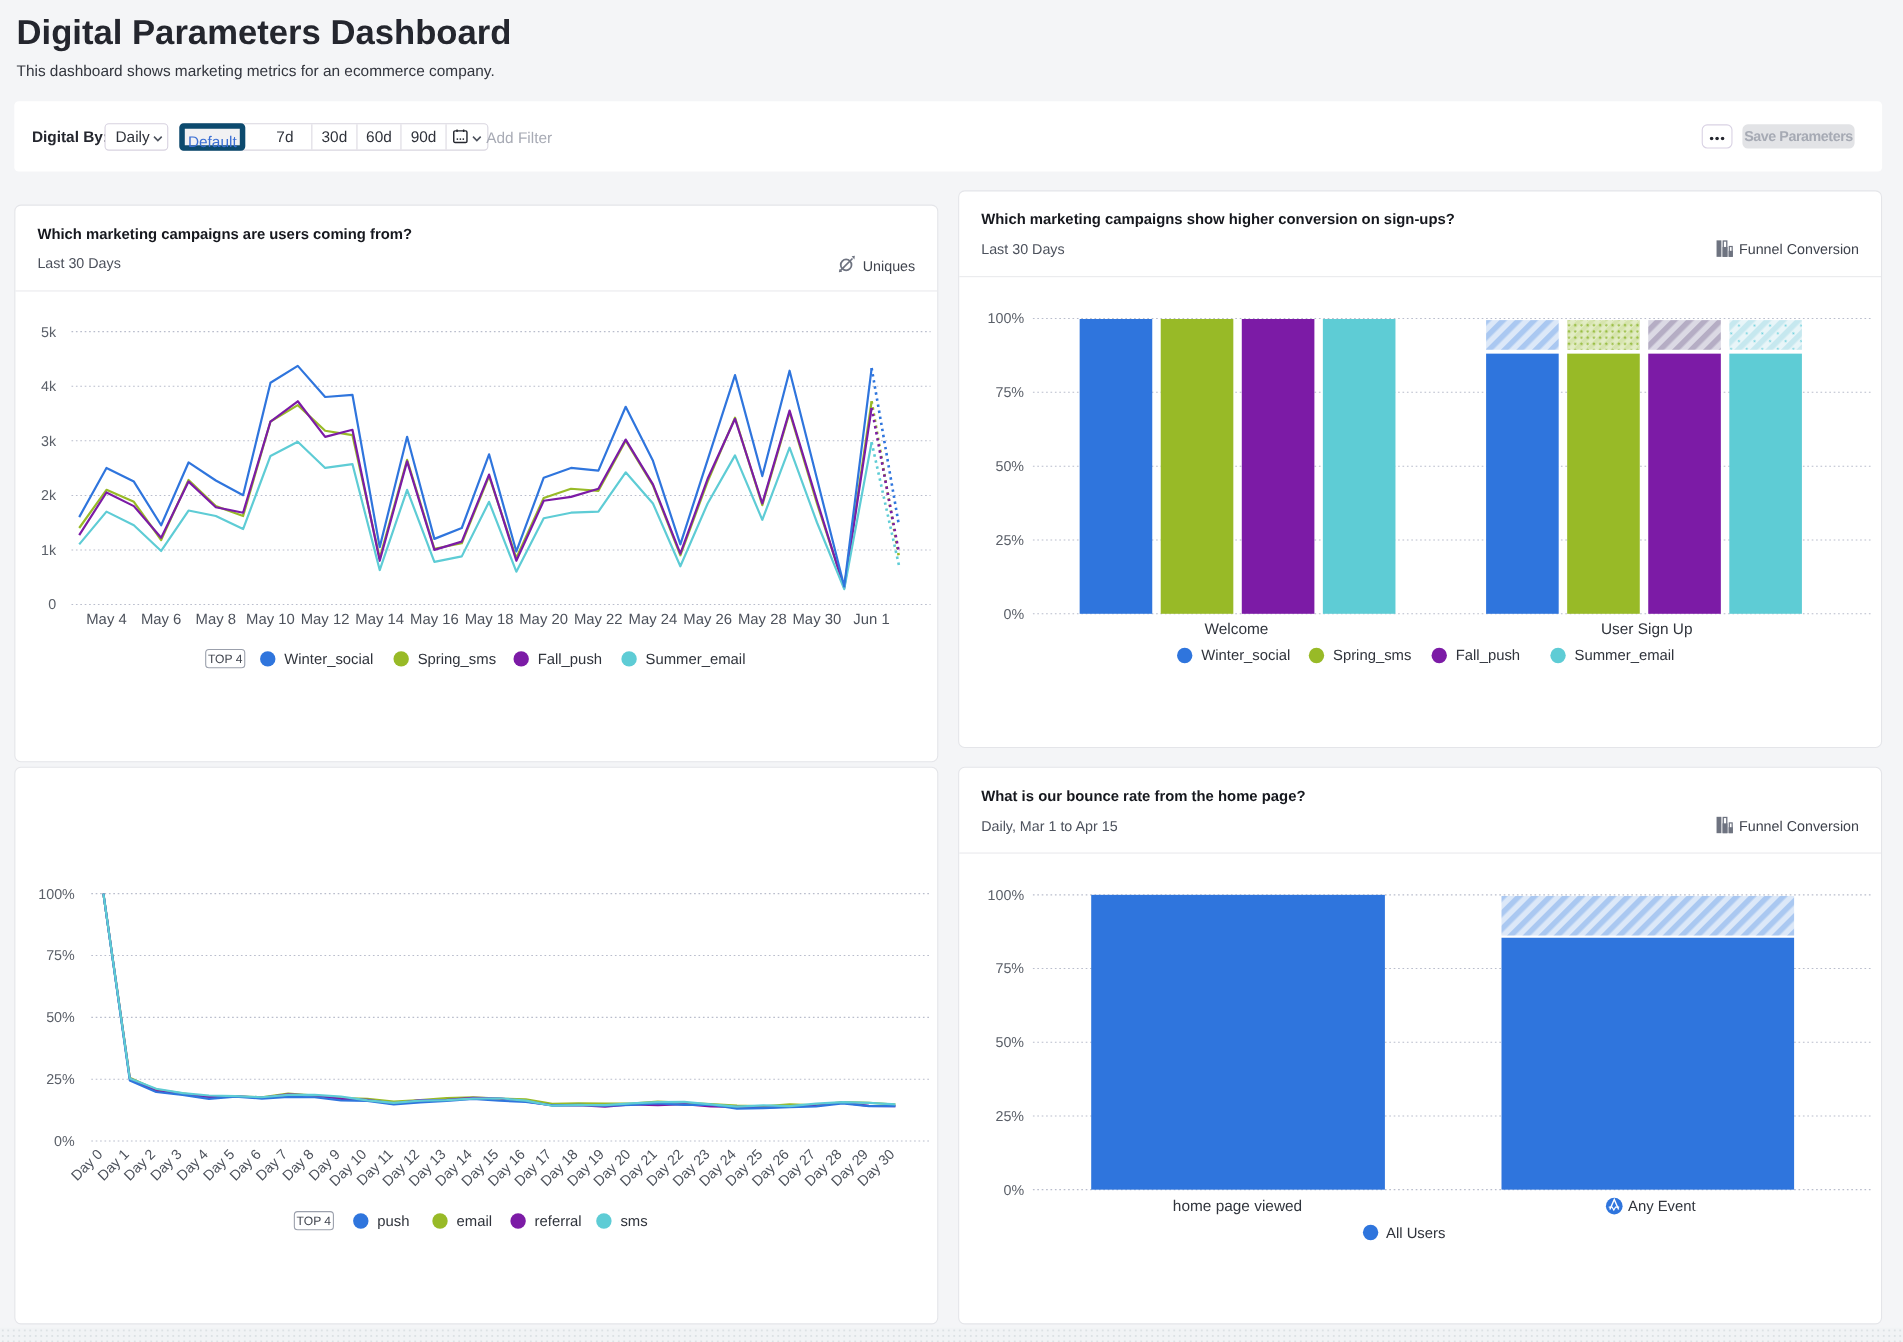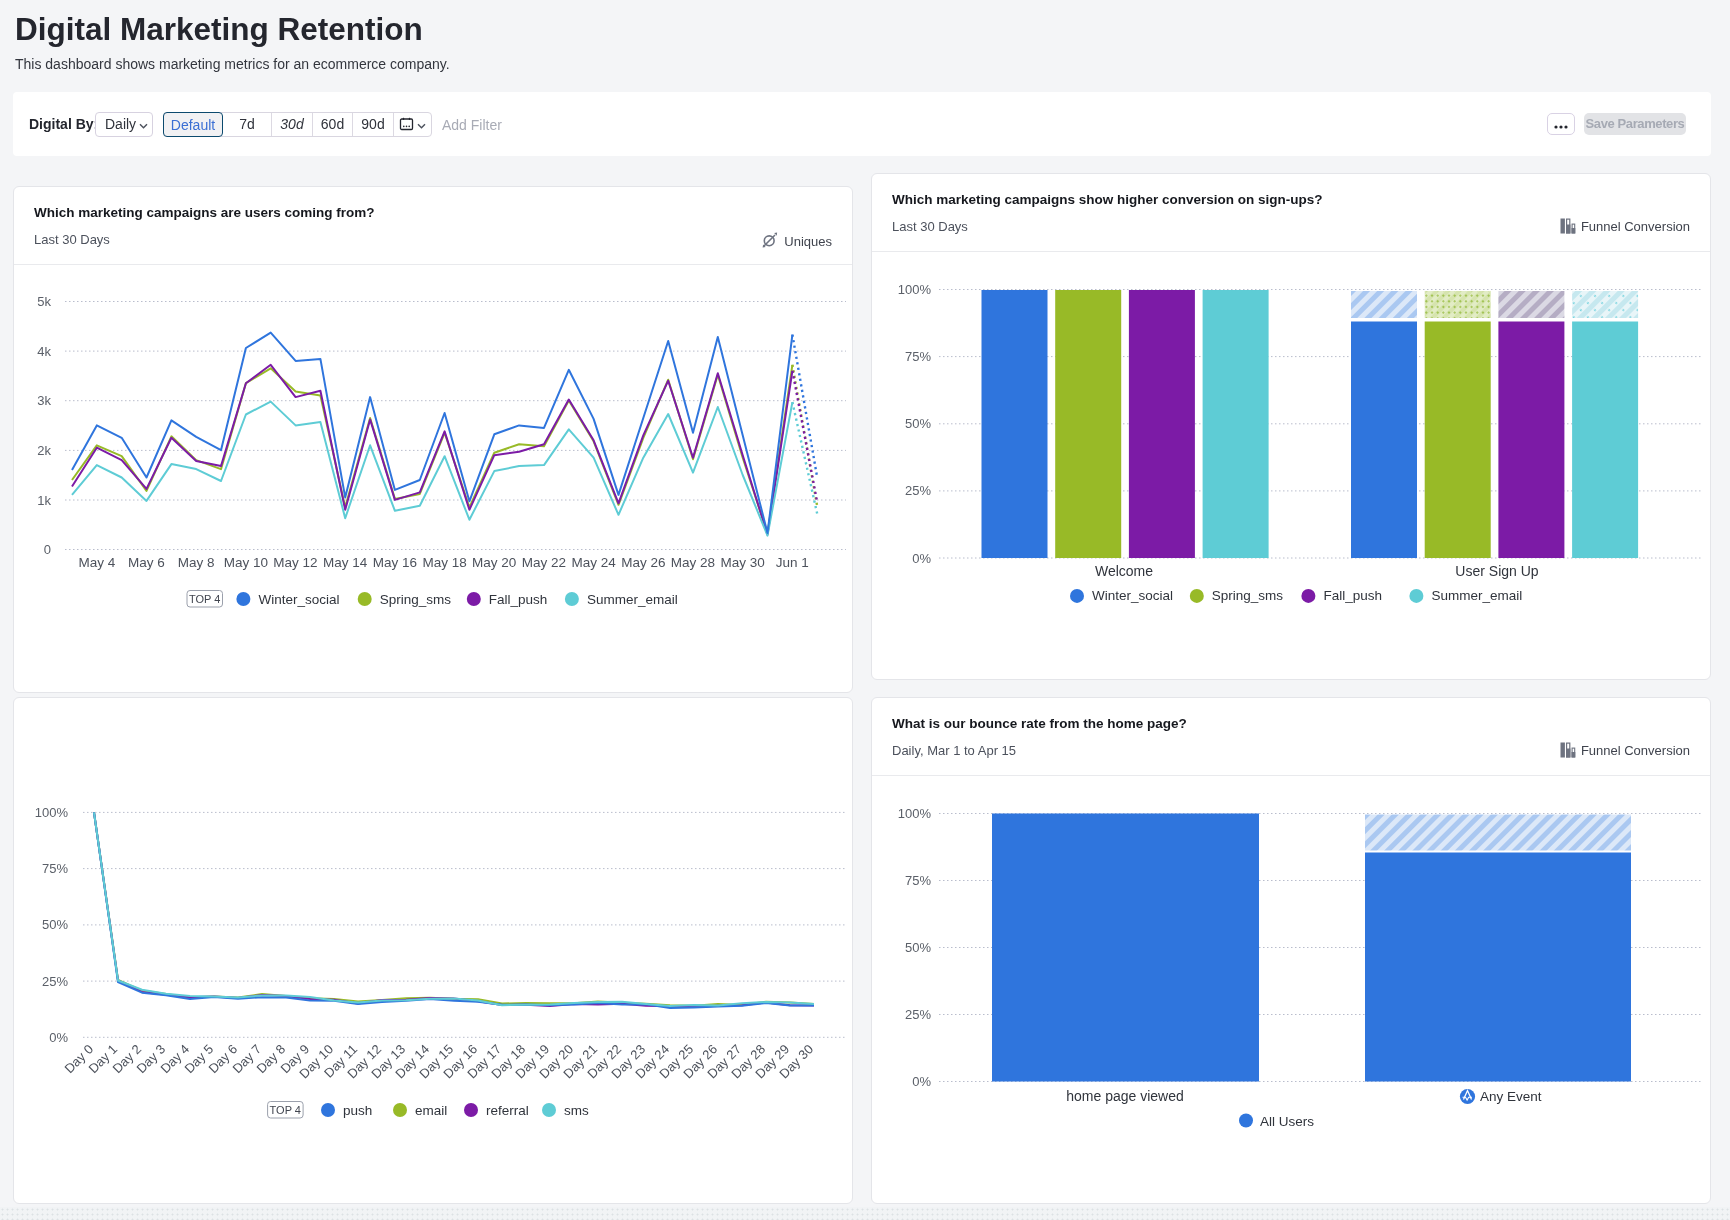--- a/index.html
+++ b/index.html
@@ -7,49 +7,49 @@
 body { background:#f4f5f7; font-family:"Liberation Sans", sans-serif; position:relative; }
 .h1 { position:absolute; left:15px; top:11px; font-size:31.5px; font-weight:bold; color:#24262e; }
 .sub { position:absolute; left:15px; top:56px; font-size:14px; color:#33363e; }
 .fbar { position:absolute; left:13px; top:92px; width:1698px; height:64px; background:#fff; border-radius:4px; }
 .flabel { position:absolute; left:16px; top:24px; font-size:14px; font-weight:bold; color:#24262e; }
 .daily { position:absolute; left:82px; top:20px; width:58px; height:25px; border:1px solid #d7d2e0; border-radius:4px; background:#fff; font-size:14px; color:#2f323a; line-height:23px; padding-left:9px; }
 .daily .chev { margin-left:3px; }
 .seg { position:absolute; left:150px; top:20px; height:25px; display:flex; border:1px solid #d9d6e0; border-radius:4px; background:#fff; }
 .seg span { display:block; height:23px; line-height:23px; font-size:14px; color:#2f323a; text-align:center; border-right:1px solid #dcd9e2; }
 .seg span:last-child { border-right:none; }
-.seg .on { background:#f1f1f3; color:#3b6fd4; border:1px solid #0c4a6e; border-radius:4px; margin:-1px 0 -1px -1px; height:25px; line-height:25px; }
+.seg .on { background:#f1f1f3; color:#3b6fd4; border:5px solid #0c4a6e; border-radius:4px; margin:-1px 12px -1px -1px; height:25px; line-height:25px; }
 .addf { position:absolute; left:429px; top:25px; font-size:14px; color:#a8abb5; }
 .dots3 { position:absolute; left:1534px; top:21px; width:28px; height:22px; border:1px solid #d9d2e4; border-radius:5px; background:#fff; text-align:center; line-height:19px; }
 .savep { position:absolute; left:1571px; top:21px; width:102px; height:22px; background:#e2e3e6; border-radius:5px; font-size:13px; font-weight:bold; letter-spacing:-0.4px; color:#a6aab4; text-align:center; line-height:22px; white-space:nowrap; }
 .card { position:absolute; width:840px; height:507px; background:#fff; border:1px solid #e4e5e9; border-radius:6px; }
 .chead { position:absolute; left:0; top:0; right:0; height:78px; border-bottom:1px solid #e9eaed; }
 .ct { position:absolute; left:20px; top:18px; font-size:13.5px; font-weight:bold; color:#16181e; }
 .cs { position:absolute; left:20px; top:45px; font-size:13px; color:#4c515c; }
 .ric { position:absolute; right:20px; top:44px; font-size:13px; color:#3f434d; }
 .ric svg { vertical-align:-3px; margin-right:5px; }
 .botdots { position:absolute; left:0; top:1207px; width:1730px; height:13px;
   background-image:radial-gradient(circle, #dce1e4 0.9px, transparent 1.1px);
   background-size:5px 5px; background-color:#f1f3f5; }
 text { font-family:"Liberation Sans", sans-serif; }
 </style>
 </head>
 <body>
-<div class="h1">Digital Marketing Retention</div>
+<div class="h1">Digital Parameters Dashboard</div>
 <div class="sub">This dashboard shows marketing metrics for an ecommerce company.</div>
 
 <div class="fbar">
   <span class="flabel">Digital By:</span>
   <span class="daily">Daily<svg class="chev" width="9" height="6" viewBox="0 0 9 6">
         <path d="M1 1.2 L4.5 4.8 L8 1.2" fill="none" stroke="#4c515c" stroke-width="1.4"></path>
       </svg></span>
   <div class="seg">
     <span class="on" style="width:60px;">Default</span>
     <span style="width:49px;">7d</span>
-    <span style="width:41px;font-style:italic;">30d</span>
+    <span style="width:41px;">30d</span>
     <span style="width:40px;">60d</span>
     <span style="width:41px;">90d</span>
     <span style="width:37px;"><svg width="15" height="14" viewBox="0 0 15 14" style="vertical-align:-2px;">
           <rect x="1.5" y="2" width="12" height="10.5" rx="1.2" fill="none" stroke="#24262e" stroke-width="1.3"></rect>
           <line x1="4.5" y1="0.8" x2="4.5" y2="3" stroke="#24262e" stroke-width="1.3"></line>
           <line x1="10.5" y1="0.8" x2="10.5" y2="3" stroke="#24262e" stroke-width="1.3"></line>
           <circle cx="4.8" cy="9.4" r="0.8" fill="#24262e"></circle>
           <circle cx="7.5" cy="9.4" r="0.8" fill="#24262e"></circle>
           <circle cx="10.2" cy="9.4" r="0.8" fill="#24262e"></circle>
         </svg><svg width="9" height="6" viewBox="0 0 9 6" style="margin-left:3px;">

